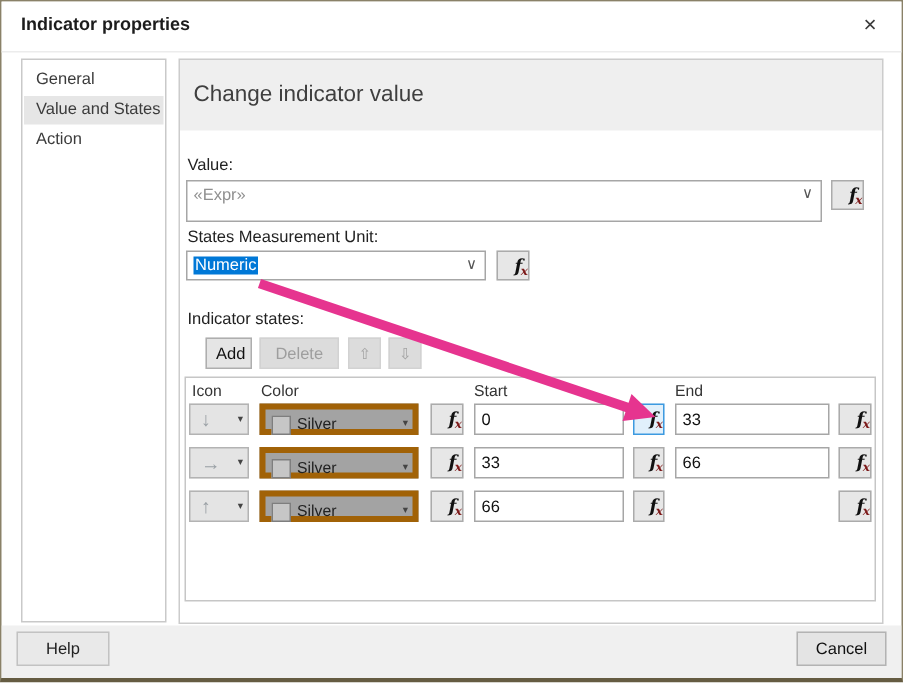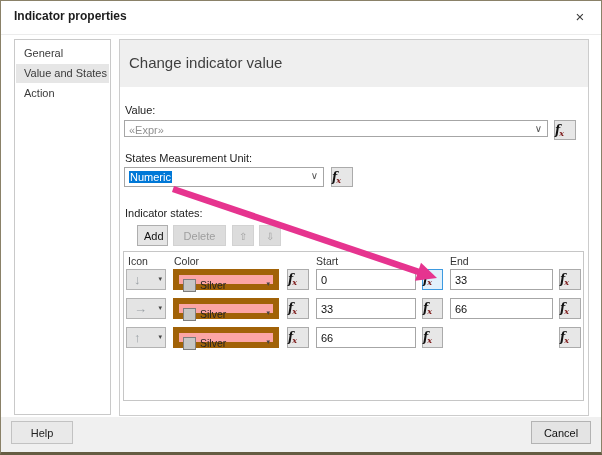--- a/index.html
+++ b/index.html
@@ -18,38 +18,38 @@
     background:#fff;box-sizing:border-box;}
   .panel-header{position:absolute;left:119px;top:39px;width:468px;height:47px;background:#efefef;}
   .panel-heading{position:absolute;left:128px;top:53px;font-size:15px;color:#3f3f3f;}
   .lbl{position:absolute;font-size:11px;color:#222;}
   .combo{position:absolute;box-sizing:border-box;border:1px solid #a6a6a6;background:#fff;font-size:11px;color:#222;}
   .combo .combo-text{position:absolute;left:4px;top:3px;}
   .combo .chev{position:absolute;right:5px;top:2px;font-size:10px;color:#555;}
   .muted{color:#909090;}
   .sel{background:#0078d7;color:#fff;padding:0 1px;}
   .fx-btn{position:absolute;width:22px;height:20px;background:#e7e7e7;border:1px solid #ababab;
-    box-sizing:border-box;text-align:left;line-height:17px;padding:0;cursor:default;}
+    box-sizing:border-box;text-align:right;line-height:17px;padding:0;cursor:default;}
   .fx-btn.hl{background:#e1f0fb;border:1px solid #3d9ae0;}
   .fxf{font-family:"DejaVu Serif",serif;font-style:italic;font-weight:bold;font-size:12px;color:#111;}
   .fxx{font-family:"DejaVu Serif",serif;font-style:italic;font-weight:bold;font-size:8px;color:#7d1a1a;
     margin-left:-1px;vertical-align:-2px;}
   .tb-btn{position:absolute;box-sizing:border-box;font-size:11px;text-align:center;cursor:default;margin-left:15px;}
   .btn-on{background:#e5e5e5;border:1px solid #aeaeae;color:#111;}
   .btn-off{background:#dcdcdc;border:1px solid #d2d2d2;color:#9e9e9e;}
   .stable{position:absolute;left:122px;top:250px;width:461px;height:150px;border:1px solid #c6c6c6;
     background:#fff;box-sizing:border-box;}
   .thead{position:absolute;top:3px;font-size:10.5px;color:#333;}
   .trow{position:absolute;left:0;width:100%;height:21px;}
   .icon-split{position:absolute;left:2px;top:0;width:40px;height:21px;background:#e4e4e4;
     border:1px solid #b3b3b3;box-sizing:border-box;}
   .arrow-glyph{position:absolute;left:7px;top:0;line-height:19px;font-size:13px;color:#9aa0a5;}
   .split-caret{position:absolute;right:3px;top:5px;font-size:7px;color:#444;}
-  .color-combo{position:absolute;left:49px;top:0;width:106px;height:21px;background:#fca5a5;
-    border:6px solid #a16207;box-sizing:border-box;}
+  .color-combo{position:absolute;left:49px;top:0;width:106px;height:21px;background:#a3a3a3;
+    border:4px solid #a16207;box-sizing:border-box;}
   .swatch{position:absolute;left:4px;top:4px;width:11px;height:11px;background:#c6c6c6;border:1px solid #7e7e7e;}
   .color-name{position:absolute;left:21px;top:4px;font-size:10.5px;color:#222;}
   .tinput{position:absolute;top:0;height:21px;border:1px solid #a6a6a6;font-size:11px;color:#111;
     padding:0 2px 0 4px;box-sizing:border-box;font-family:"Liberation Sans",sans-serif;background:#fff;}
   .bottombar{position:absolute;left:0;top:416px;width:100%;height:36px;background:#f0f0f0;}
   .foot-btn{position:absolute;top:420px;height:23px;box-sizing:border-box;font-size:11px;text-align:center;
     line-height:21px;cursor:default;}
   .help{left:10px;width:62px;background:#e9e9e9;border:1px solid #c2c2c2;color:#222;}
   .ok{left:452px;width:62px;background:#e4e4e4;border:1px solid #0078d7;color:#111;}
   .cancel{left:530px;width:60px;background:#e4e4e4;border:1px solid #b3b3b3;color:#111;}
@@ -69,21 +69,21 @@
     <div class="side-item">General</div>
     <div class="side-item selected">Value and States</div>
     <div class="side-item">Action</div>
   </div>
 
   <div class="panel"></div>
   <div class="panel-header"></div>
   <div class="panel-heading">Change indicator value</div>
 
   <span class="lbl" style="left:124px;top:103px;">Value:</span>
-  <div class="combo" style="left:123px;top:119px;width:424px;height:17px;">
+  <div class="combo" style="left:123px;top:119px;width:424px;height:28px;">
     <span class="combo-text muted">«Expr»</span>
     <span class="chev">∨</span>
   </div>
   <button class="fx-btn" style="left:553px;top:119px;"><span class="fxf">f</span><span class="fxx">x</span></button>
 
   <span class="lbl" style="left:124px;top:151px;">States Measurement Unit:</span>
   <div class="combo" style="left:123px;top:166px;width:200px;height:20px;">
     <span class="combo-text"><span class="sel">Numeric</span></span>
     <span class="chev">∨</span>
   </div>

